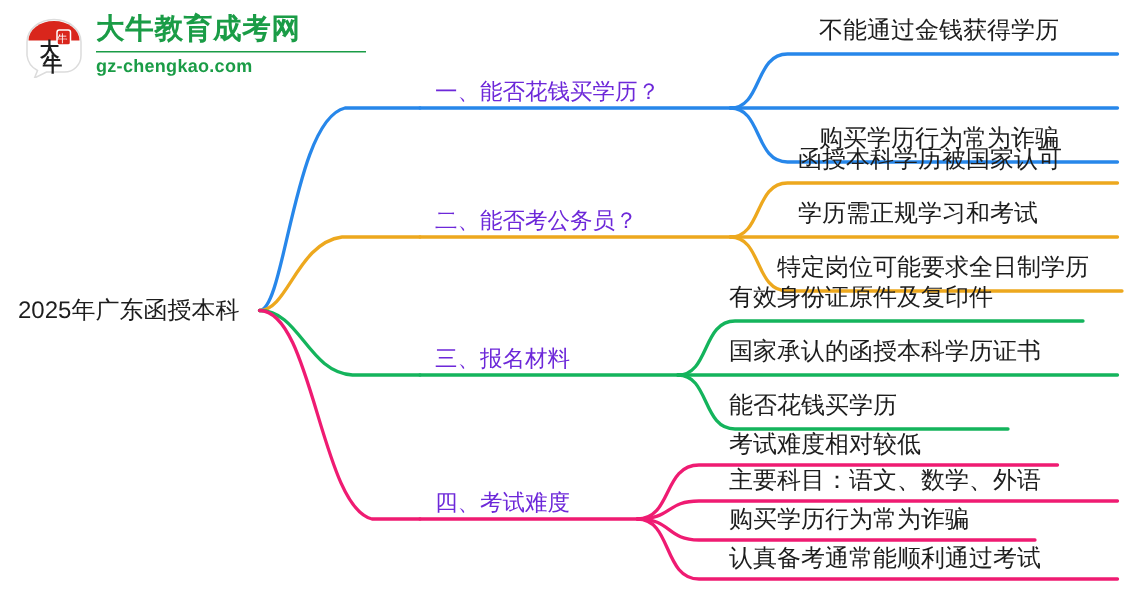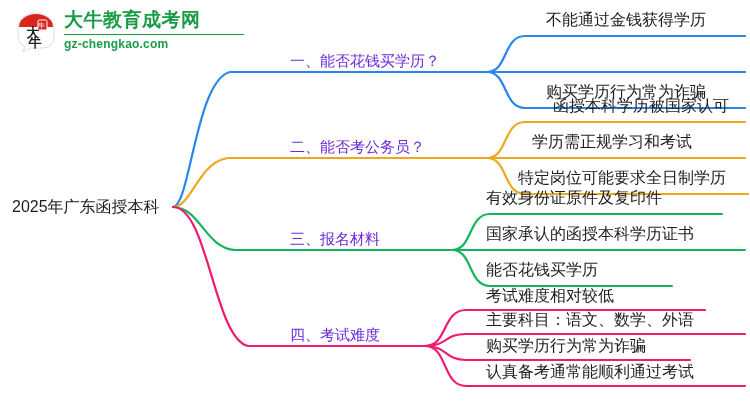--- a/index.html
+++ b/index.html
@@ -154,21 +154,21 @@
 
 <div id="labels">
 
   <div class="node-text root-text" style="left:12px; top:197px;">2025年广东函授本科</div>
 
   <div class="node-text branch-text" style="left:290px; top:52px;">一、能否花钱买学历？</div>
   <div class="node-text leaf-text" style="left:546px; top:10px;">不能通过金钱获得学历</div>
   <div class="node-text leaf-text" style="left:546px; top:82px;">购买学历行为常为诈骗</div>
 
   <div class="node-text branch-text" style="left:290px; top:138px;">二、能否考公务员？</div>
-  <div class="node-text leaf-text" style="left:532px; top:96px;margin-left:21px;">函授本科学历被国家认可</div>
+  <div class="node-text leaf-text" style="left:532px; top:96px;">函授本科学历被国家认可</div>
   <div class="node-text leaf-text" style="left:532px; top:132px;">学历需正规学习和考试</div>
   <div class="node-text leaf-text" style="left:518px; top:168px;">特定岗位可能要求全日制学历</div>
 
   <div class="node-text branch-text" style="left:290px; top:230px;">三、报名材料</div>
   <div class="node-text leaf-text" style="left:486px; top:188px;">有效身份证原件及复印件</div>
   <div class="node-text leaf-text" style="left:486px; top:224px;">国家承认的函授本科学历证书</div>
   <div class="node-text leaf-text" style="left:486px; top:260px;">能否花钱买学历</div>
 
   <div class="node-text leaf-text" style="left:486px; top:286px;">考试难度相对较低</div>
   <div class="node-text branch-text" style="left:290px; top:326px;">四、考试难度</div>

